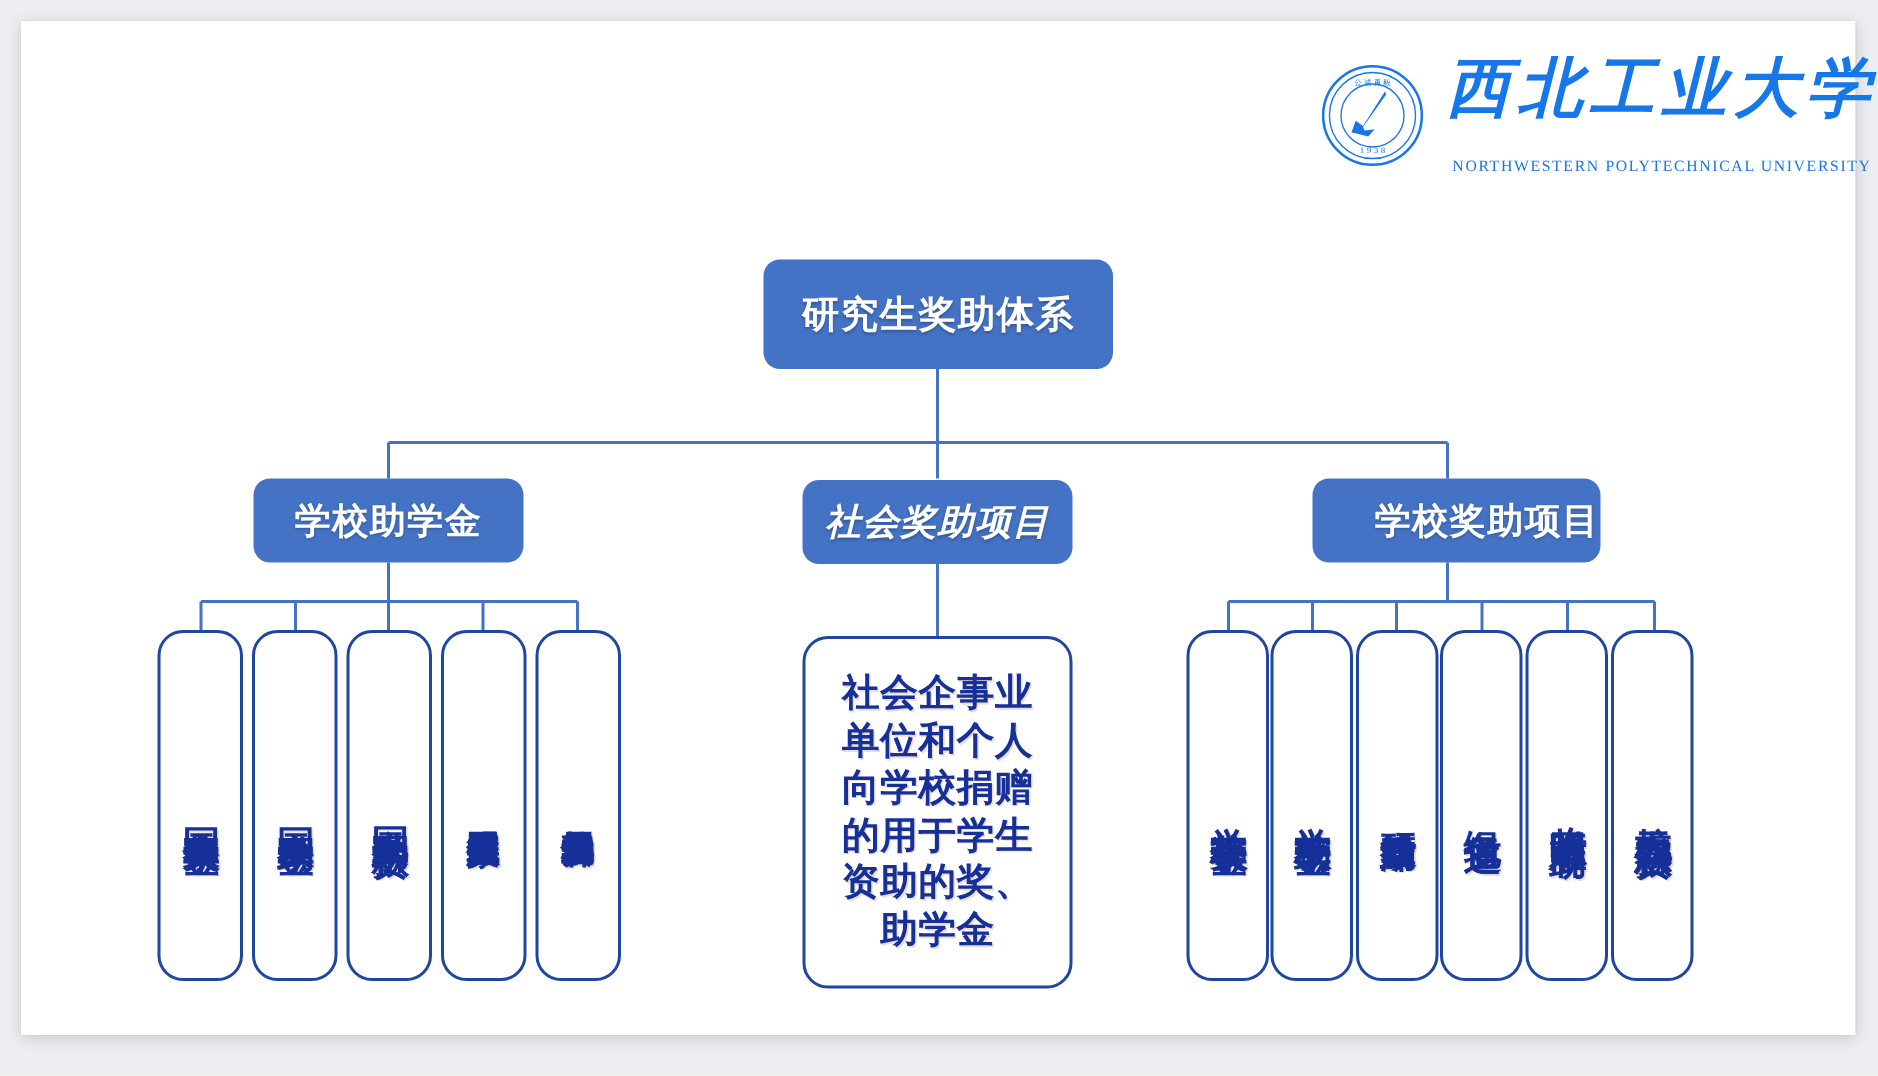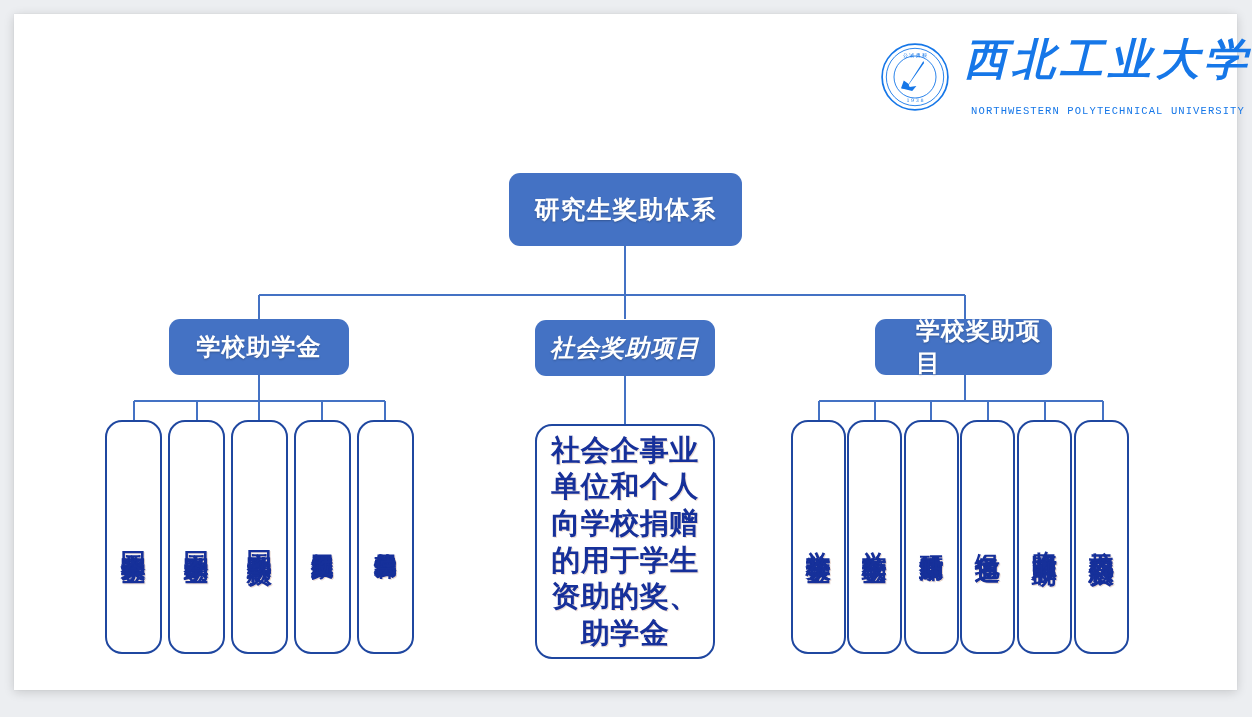--- a/index.html
+++ b/index.html
@@ -53,21 +53,21 @@
     font-family: "DejaVu Serif", "Liberation Serif", serif;
     font-size: 43px;
     font-weight: bold;
     font-style: italic;
     color: #1677e8;
     letter-spacing: 5px;
     line-height: 1.05;
     white-space: nowrap;
   }
   #logo-en {
-    font-family: Liberation Mono, monospace;
+    font-family: Liberation Serif, serif;
     font-size: 10.5px;
     color: #1677e8;
     letter-spacing: 1.1px;
     white-space: nowrap;
     margin-top: 3px;
   }
 
   
   #chart {
     position: absolute;
@@ -124,21 +124,21 @@
   .leaf-vert {
     writing-mode: vertical-rl;
     text-orientation: upright;
     font-size: 25px;
     line-height: 1.06;
     letter-spacing: 2px;
     padding: 6px 0;
   }
   .leaf-horiz {
     writing-mode: horizontal-tb;
-    font-size: 29px;
+    font-size: 25px;
     line-height: 1.26;
     letter-spacing: 0.5px;
     text-align: center;
     padding: 8px 12px;
     box-sizing: border-box;
   }
 </style>
 </head>
 <body>
 
@@ -195,21 +195,21 @@
         <path d="M1089 372 L1089 391"></path>
       </g>
     </svg>
 
     <div class="node-filled node-root" style="left:495px; top:144px; width:233px; height:73px;">研究生奖助体系</div>
 
     <div class="node-filled node-branch" style="left:155px; top:290px; width:180px; height:56px;">学校助学金</div>
 
     <div class="node-filled node-branch" style="left:521px; top:291px; width:180px; height:56px;font-style:italic;">社会奖助项目</div>
 
-    <div class="node-filled node-branch" style="left:861px; top:290px; width:177px; height:56px;padding-left:41px;">学校奖助项目</div>
+    <div class="node-filled node-branch" style="left:861px; top:290px; width:192px; height:56px;padding-left:41px;">学校奖助项目</div>
 
     <div class="node-leaf leaf-vert" style="left:91px; top:391px; width:57px; height:234px;">国家奖学金</div>
 
     <div class="node-leaf leaf-vert" style="left:154px; top:391px; width:57px; height:234px;">国家助学金</div>
 
     <div class="node-leaf leaf-vert" style="left:217px; top:391px; width:57px; height:234px;">国家助学贷款</div>
 
     <div class="node-leaf leaf-vert" style="left:280px; top:391px; width:57px; height:234px; font-size:22px; letter-spacing:0px;">应征入伍服义务兵役国家资助</div>
 
     <div class="node-leaf leaf-vert" style="left:343px; top:391px; width:57px; height:234px; font-size:22px; letter-spacing:0px;">基层就业学费补偿贷款代偿</div>

